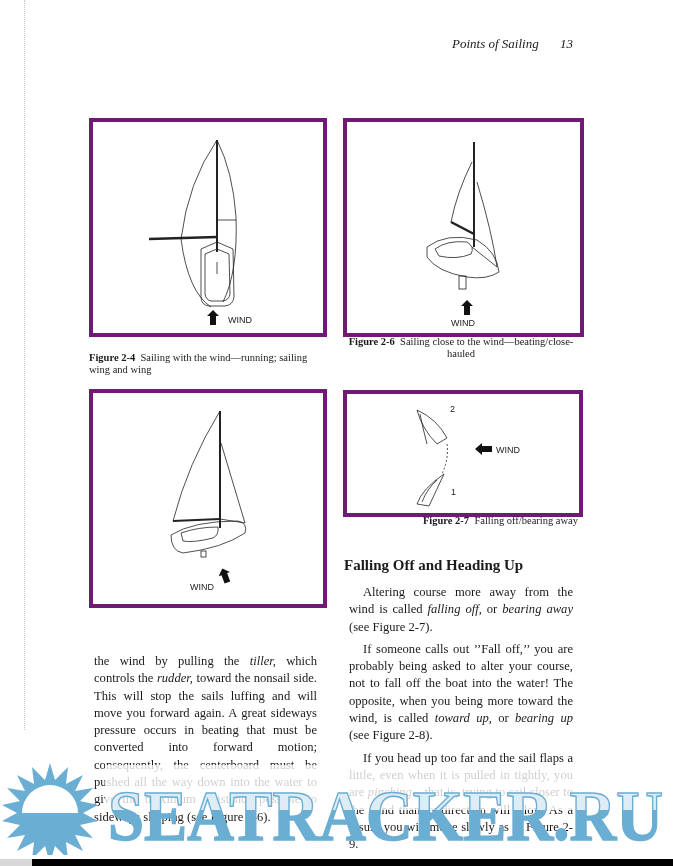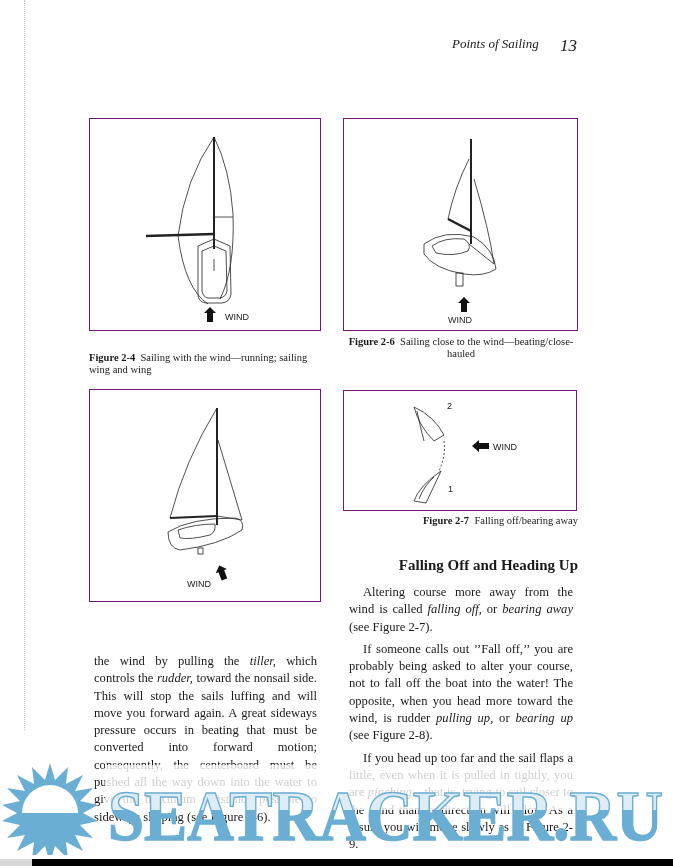--- a/index.html
+++ b/index.html
@@ -1,29 +1,29 @@
 <!DOCTYPE html>
 <html><head>
 <meta charset="utf-8">
 <style>
   html,body{margin:0;padding:0;background:#fff;}
   body{width:673px;height:866px;position:relative;overflow:hidden;font-family:"Liberation Serif","DejaVu Serif",serif;color:#1a1a1a;}
   .page{position:absolute;left:0;top:0;width:673px;height:834px;background:#fff;}
   .left-edge{position:absolute;left:24px;top:0;width:3px;height:730px;border-left:1px dotted #c8c8c8;}
   .running-head{position:absolute;top:36px;left:452px;font-style:italic;font-size:13px;}
-  .page-num{position:absolute;top:36px;left:560px;font-style:italic;font-size:17px;}
-  .figbox{position:absolute;border:1px solid #701a75;background:#fff;}
+  .page-num{position:absolute;top:36px;left:560px;font-style:italic;font-size:13px;}
+  .figbox{position:absolute;border:4px solid #701a75;background:#fff;}
   .figbox svg{position:absolute;left:0;top:0;width:100%;height:100%;}
   .wind-lbl{position:absolute;font-family:"Liberation Sans","DejaVu Sans",sans-serif;font-size:9px;color:#222;}
   .caption{position:absolute;font-size:10.5px;line-height:12px;}
   .caption b{font-weight:bold;}
   .body-text{position:absolute;font-size:12.6px;line-height:17.3px;text-align:justify;}
   .body-text p{margin:5px;}
   .indent{text-indent:14px;}
-  .heading{position:absolute;font-weight:bold;font-size:15px;text-align:right;}
+  .heading{position:absolute;font-weight:bold;font-size:15px;text-align:left;}
   .watermark{position:absolute;left:0;top:755px;width:673px;height:100px;}
   .bottom-bar{position:absolute;left:32px;top:859px;width:641px;height:7px;background:#000;}
   .bottom-left{position:absolute;left:0;top:859px;width:32px;height:7px;background:#d8d8d8;}
   i{font-style:italic;}
 </style>
 </head>
 <body>
 
 <div class="page">
   <div class="left-edge"></div>
@@ -114,21 +114,21 @@
     <b>Figure 2-7</b>&nbsp;&nbsp;<span>Falling off/bearing away</span>
   </div>
 
   <div class="body-text" style="left:89px;top:648px;width:233px;">
     <p><span>the wind by pulling the </span><i>tiller,</i><span> which controls the </span><i>rudder,</i><span> toward the nonsail side. This will stop the sails luffing and will move you forward again. A great sideways pressure occurs in beating that must be converted into forward motion; consequently, the centerboard must be pushed all the way down into the water to give the maximum resistance possible to sideways slipping (see Figure 2-6).</span></p>
   </div>
 
   <div class="heading" style="left:344px;top:557px;width:234px;">Falling Off and Heading Up</div>
   <div class="body-text" style="left:344px;top:579px;width:234px;">
     <p class="indent"><span>Altering course more away from the wind is called </span><i>falling off,</i><span> or </span><i>bearing away</i><span> (see Figure 2-7).</span></p>
-    <p class="indent"><span>If someone calls out ’’Fall off,’’ you are probably being asked to alter your course, not to fall off the boat into the water! The opposite, when you head more toward the wind, is rudder </span><i>pulling up,</i><span> or </span><i>bearing up</i><span> (see Figure 2-8).</span></p>
+    <p class="indent"><span>If someone calls out ’’Fall off,’’ you are probably being asked to alter your course, not to fall off the boat into the water! The opposite, when you being more toward the wind, is called </span><i>toward up,</i><span> or </span><i>bearing up</i><span> (see Figure 2-8).</span></p>
     <p class="indent"><span>If you head up too far and the sail flaps a little, even when it is pulled in tightly, you are </span><i>pinching</i><span>—that is, trying to sail closer to the wind than its direction will allow. As a result, you will move slowly as in Figure 2-9.</span></p>
   </div>
 
   <div class="watermark">
     <svg width="673" height="100" viewBox="0 0 673 100">
       <g>
         <g fill="#6aaed3" transform="translate(50 58)">
           <polygon points="0,-50 5,-33 18,-46 16,-29 33,-38 25,-22 43,-25 30,-12 48,-8 33,0 48,8 30,12 43,25 25,22 33,38 16,29 18,46 5,33 0,50 -5,33 -18,46 -16,29 -33,38 -25,22 -43,25 -30,12 -48,8 -33,0 -48,-8 -30,-12 -43,-25 -25,-22 -33,-38 -16,-29 -18,-46 -5,-33"></polygon>
           <circle r="31"></circle>
         </g>

